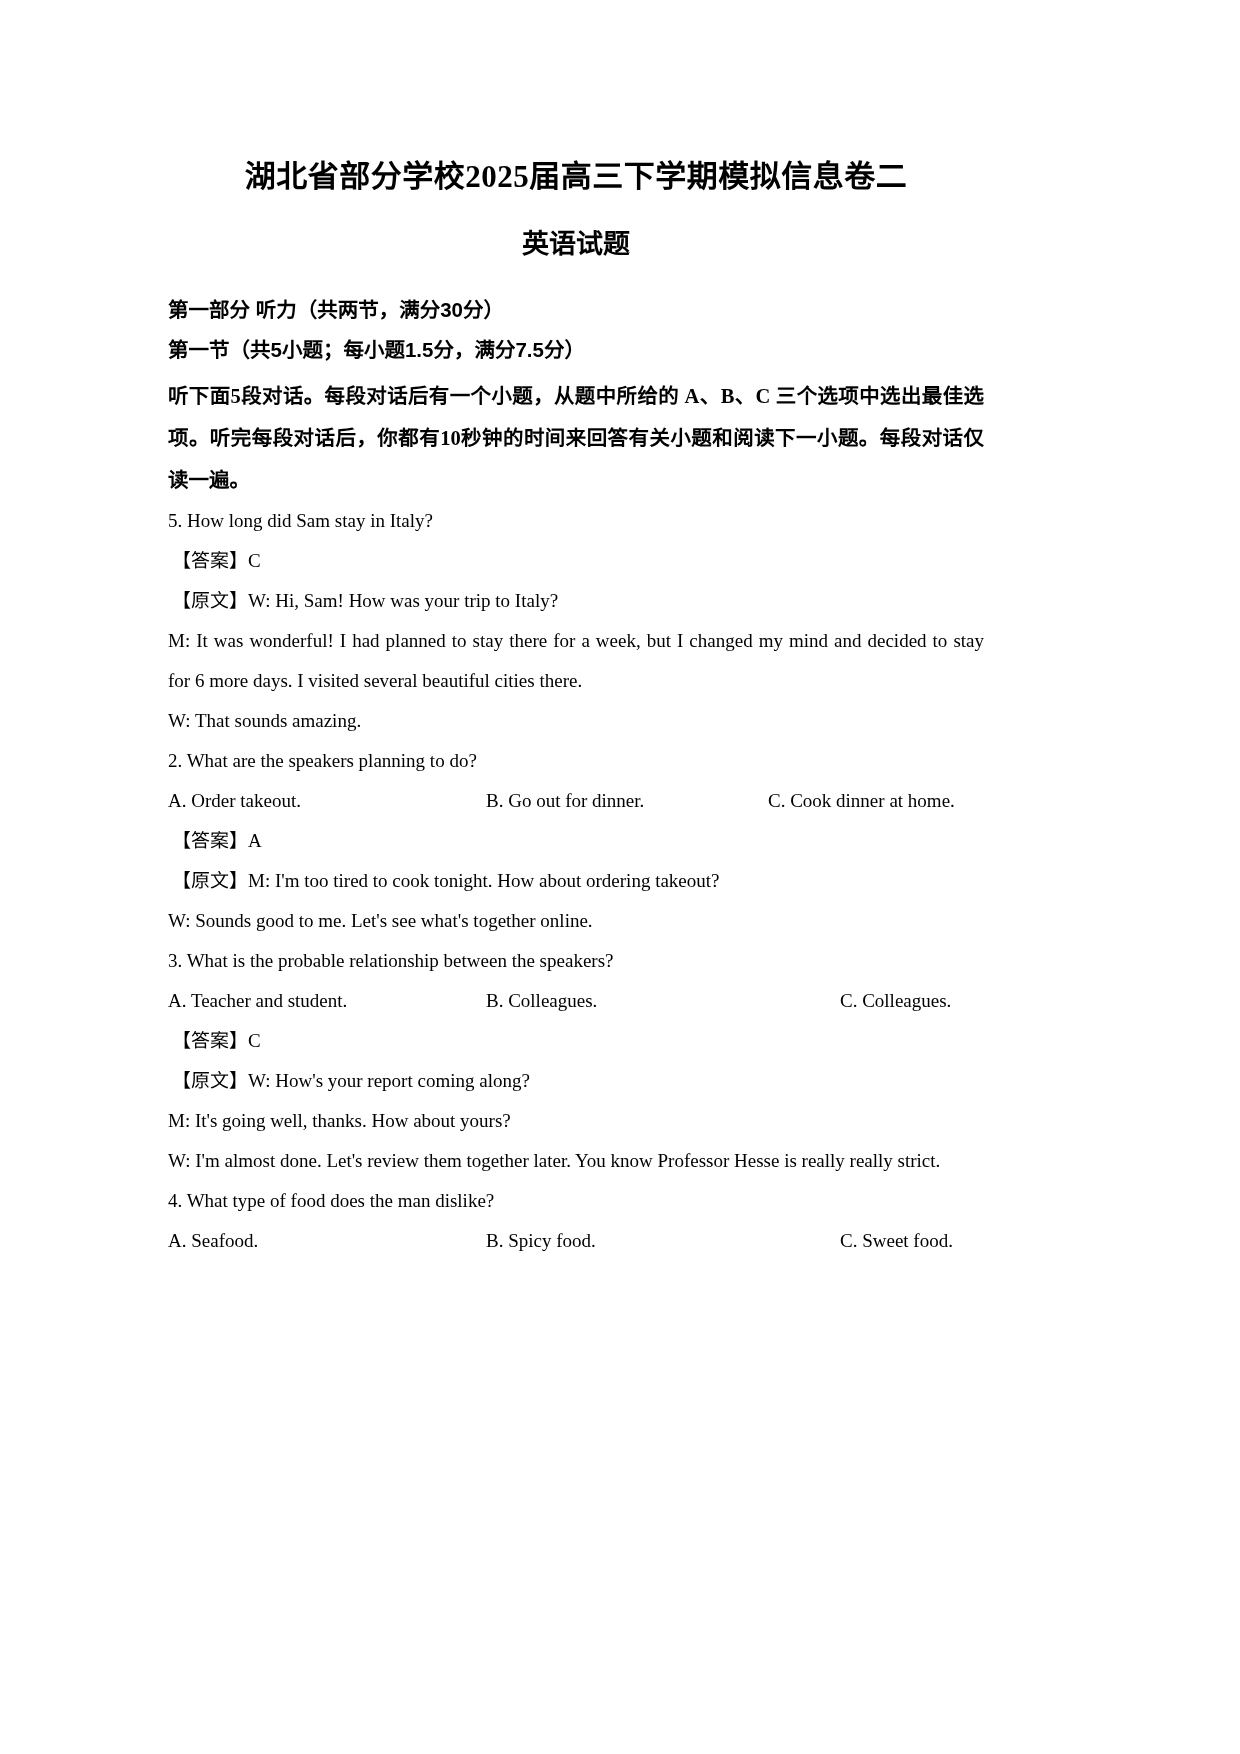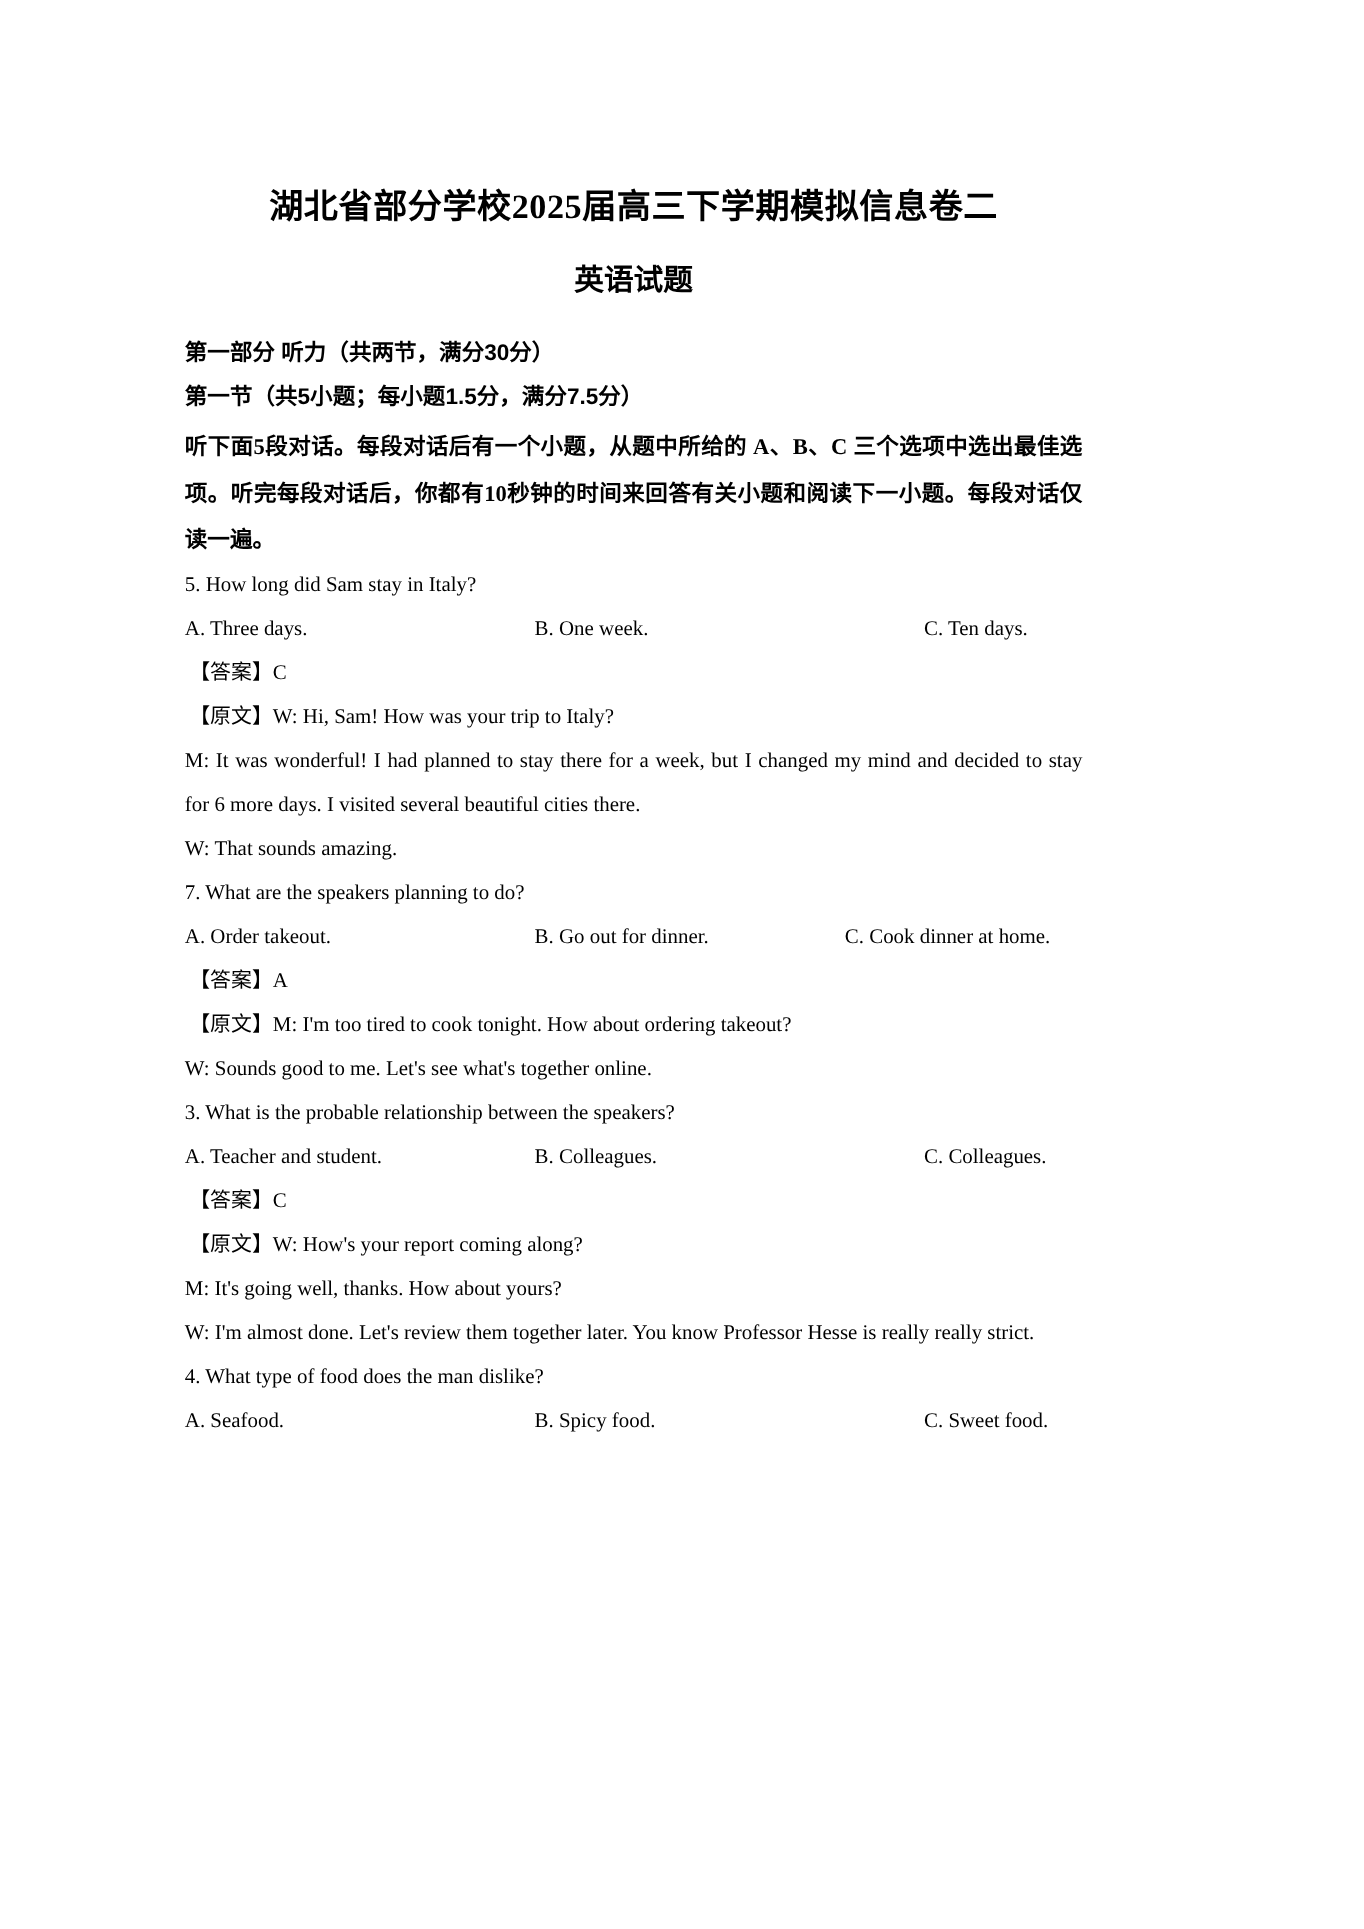--- a/index.html
+++ b/index.html
@@ -4,21 +4,21 @@
 <style>
   html, body {
     margin: 0;
     padding: 0;
     background: #ffffff;
   }
   .page {
     position: relative;
     width: 1240px;
     height: 1464px;
-    margin: 11px auto;
+    margin: 0 auto;
     background: #ffffff;
     box-sizing: border-box;
     padding: 0;
     overflow: hidden;
   }
   .content {
     position: absolute;
     left: 168px;
     top: 0;
     width: 816px;
@@ -125,33 +125,28 @@
 
     <h1 class="doc-title">湖北省部分学校2025届高三下学期模拟信息卷二</h1>
     <h2 class="doc-subtitle">英语试题</h2>
 
     <p class="section-head sec-1">第一部分 听力（共两节，满分30分）</p>
     <p class="section-head sec-2">第一节（共5小题；每小题1.5分，满分7.5分）</p>
     <p class="instr">听下面5段对话。每段对话后有一个小题，从题中所给的 A、B、C 三个选项中选出最佳选项。听完每段对话后，你都有10秒钟的时间来回答有关小题和阅读下一小题。每段对话仅读一遍。</p>
 
     <div>
       <p class="q-line">5. How long did Sam stay in Italy?</p>
-      <div class="opts">
-        <span class="opt opt-a">A. Three days.</span>
-        <span class="opt opt-b">B. One week.</span>
-        <span class="opt opt-c">C. Ten days.</span>
-      </div>
       <p class="ans-line"><span class="marker">【答案】</span><span>C</span></p>
       <p class="ans-line"><span class="marker">【原文】</span><span>W: Hi, Sam! How was your trip to Italy?</span></p>
       <p class="t-line wrap">M: It was wonderful! I had planned to stay there for a week, but I changed my mind and decided to stay for 6 more days. I visited several beautiful cities there.</p>
       <p class="t-line">W: That sounds amazing.</p>
     </div>
 
     <div>
-      <p class="q-line">7. What are the speakers planning to do?</p>
+      <p class="q-line">2. What are the speakers planning to do?</p>
       <div class="opts">
         <span class="opt opt-a">A. Order takeout.</span>
         <span class="opt opt-b">B. Go out for dinner.</span>
         <span class="opt opt-c shift">C. Cook dinner at home.</span>
       </div>
       <p class="ans-line"><span class="marker">【答案】</span><span>A</span></p>
       <p class="ans-line"><span class="marker">【原文】</span><span>M: I'm too tired to cook tonight. How about ordering takeout?</span></p>
       <p class="t-line">W: Sounds good to me. Let's see what's together online.</p>
     </div>
 

